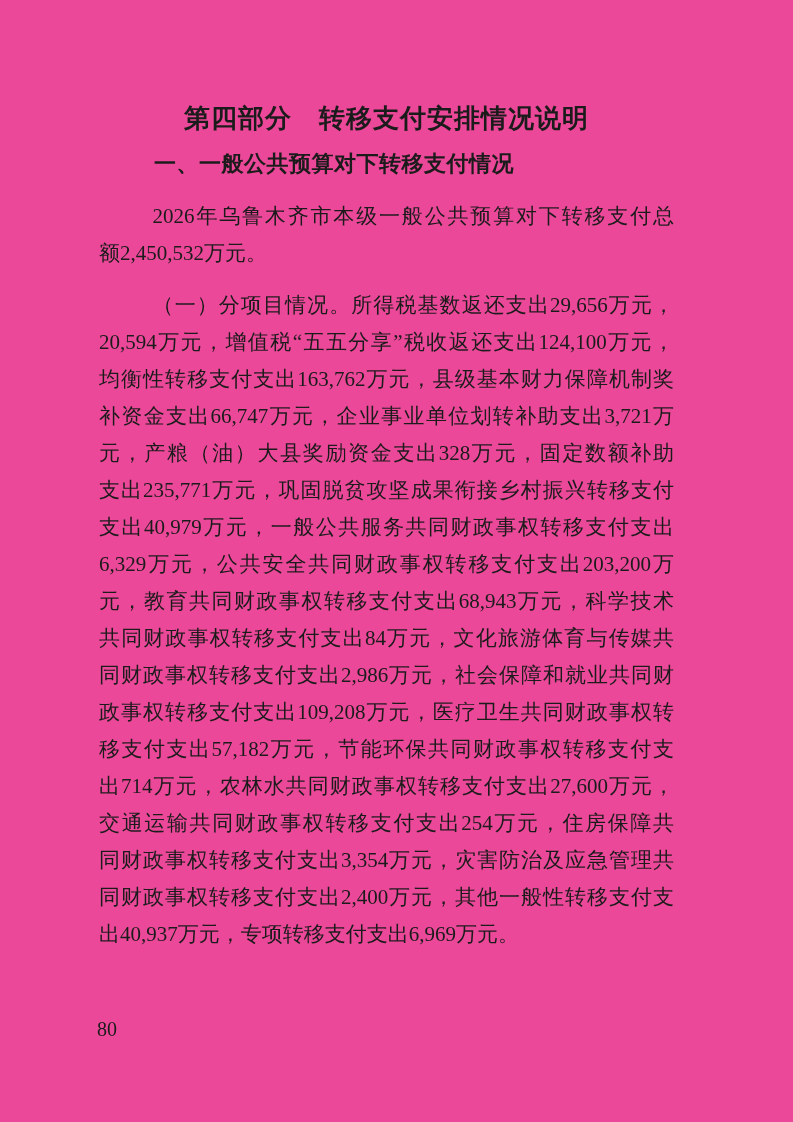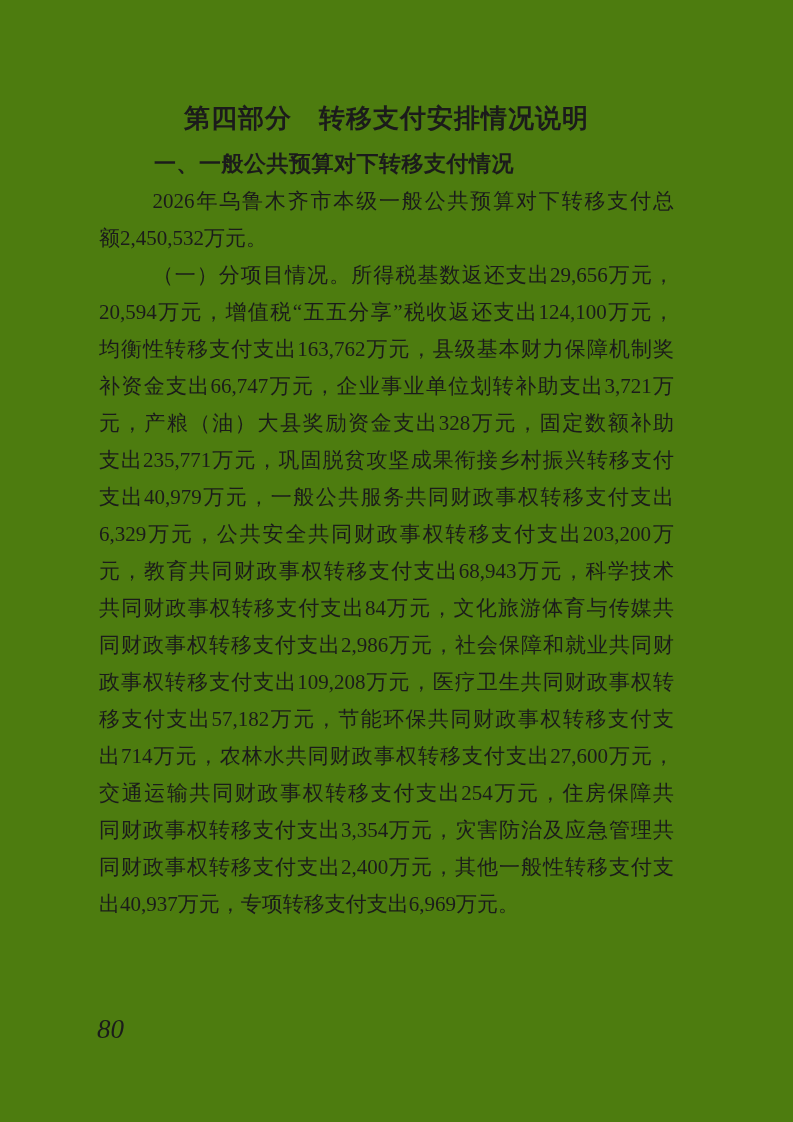--- a/index.html
+++ b/index.html
@@ -10,21 +10,21 @@
     background: #ffffff;
     font-family: "Liberation Serif", "DejaVu Serif", serif;
     color: #1b1b1b;
     overflow: hidden;
   }
 
   .page {
     position: relative;
     width: 793px;
     height: 1122px;
-    background: #4d7c0f;
+    background: #ec4899;
   }
 
   .doc-title {
     position: absolute;
     top: 103px;
     left: 99px;
     width: 575px;
     text-align: center;
     font-family: "Liberation Sans", "DejaVu Sans", sans-serif;
     font-weight: 700;
@@ -55,34 +55,33 @@
 
   .line {
     height: 37px;
     line-height: 37px;
     text-align: justify;
     text-align-last: justify;
     overflow: hidden;
     white-space: nowrap;
   }
 
-  .line.first-line { text-indent: 2.55em; }
+  .line.first-line { text-indent: 2.55em; margin-top: 15px; }
 
   .line.last-line {
     text-align: left;
     text-align-last: left;
   }
 
   .page-number {
     position: absolute;
     top: 1016px;
     left: 97px;
-    font-size: 27px;
+    font-size: 20px;
     line-height: 26px;
-    font-style: italic;
   }
 </style>
 </head>
 <body style="color: rgb(27, 27, 27); background: rgb(255, 255, 255);">
 
 <div class="page">
 
   <div class="doc-title">第四部分　转移支付安排情况说明</div>
 
   <div class="section-heading">一、一般公共预算对下转移支付情况</div>

